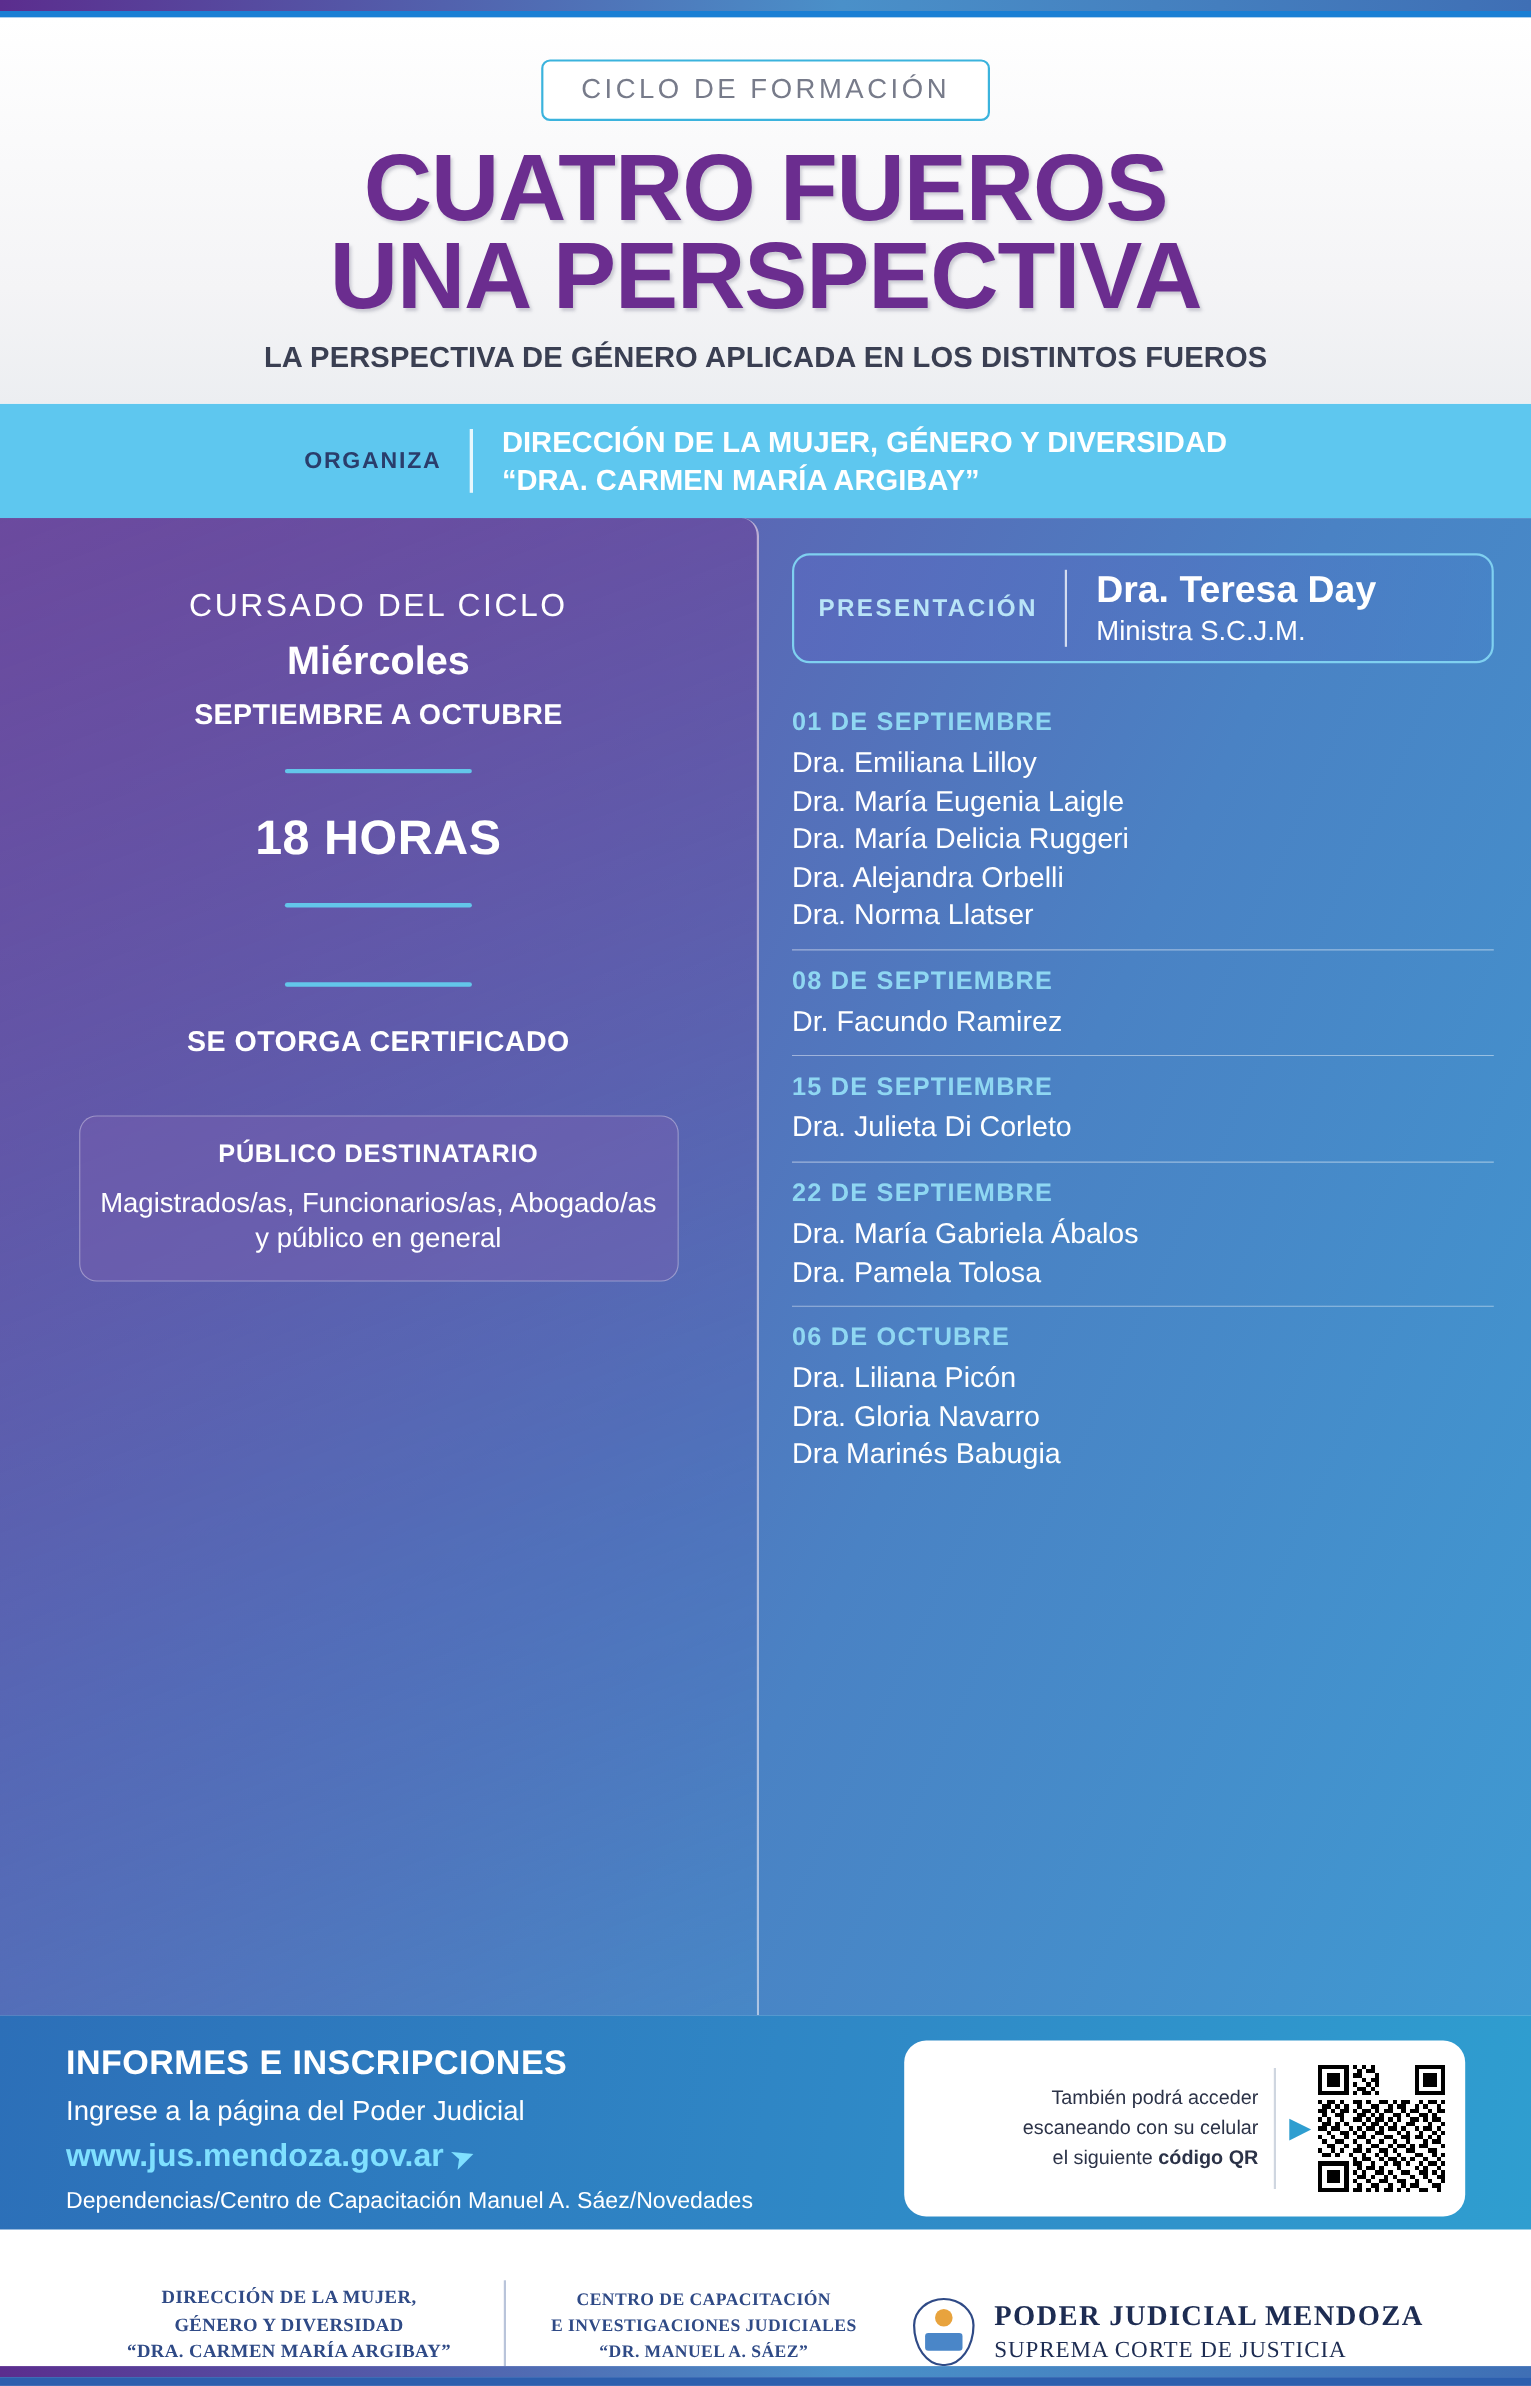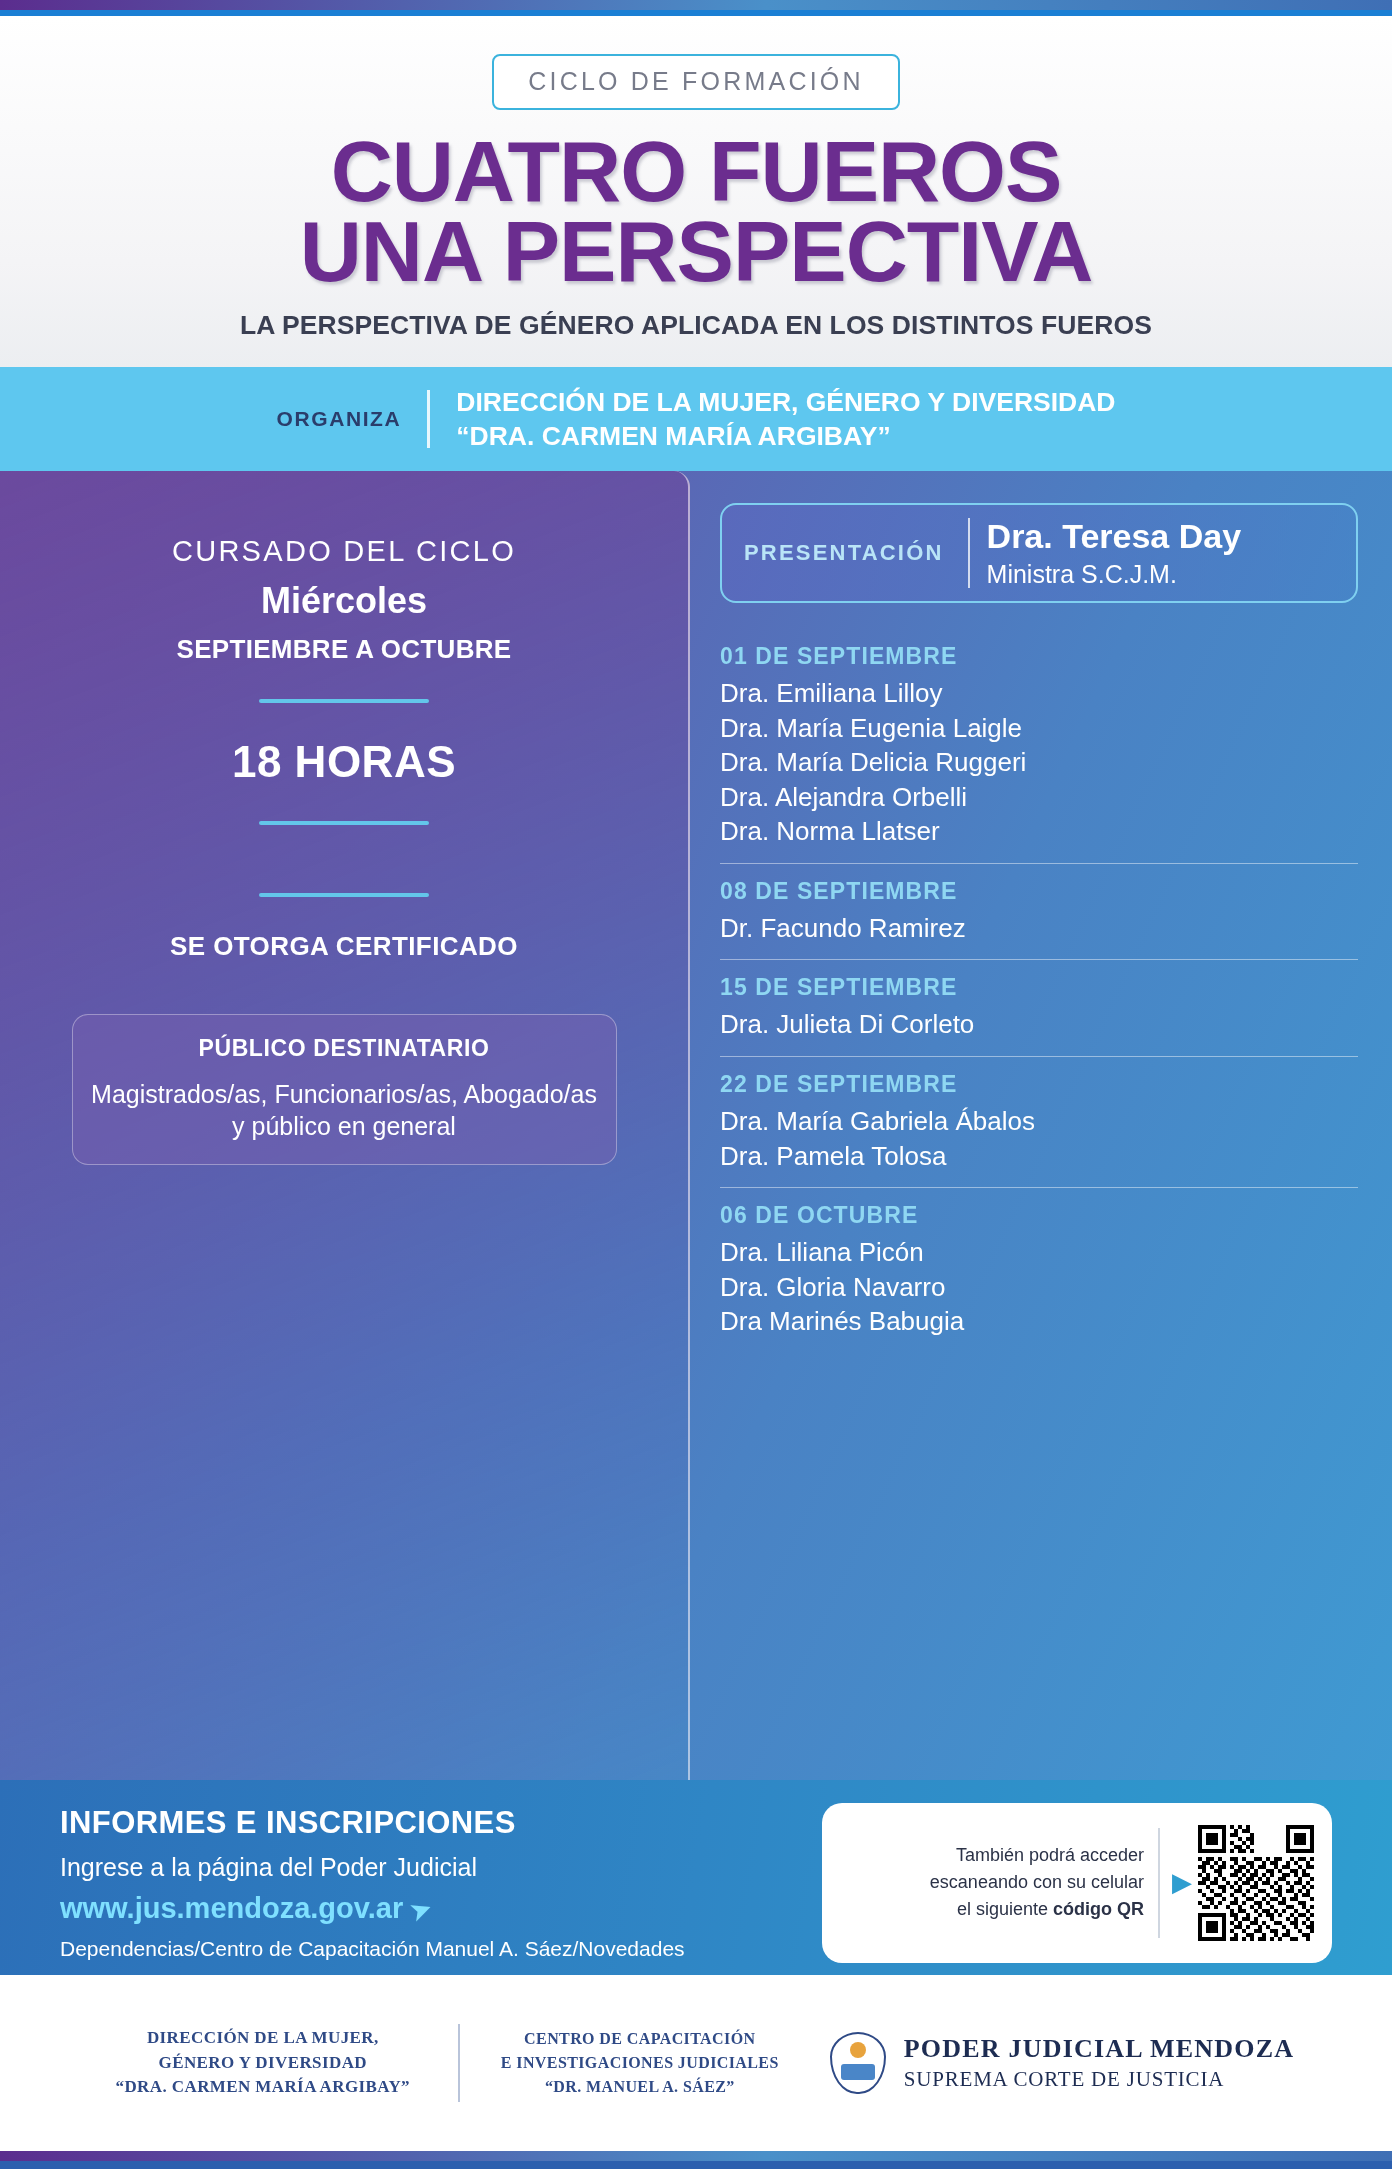--- a/index.html
+++ b/index.html
@@ -169,21 +169,21 @@
     margin-bottom: 26px;
   }
   .presentacion-label {
     color: #b9e4f7;
     font-size: 22px;
     font-weight: bold;
     letter-spacing: 2.2px;
     padding-right: 24px;
   }
   .presentacion-div { width: 2px; height: 70px; background: rgba(255,255,255,.75); }
-  .presenter { padding-left: 17px; }
+  .presenter { padding-left: 27px; }
   .presenter-name { font-size: 34px; font-weight: bold; }
   .presenter-role { font-size: 25px; margin-top: 4px; }
 
   .session { border-bottom: 1px solid rgba(255,255,255,.45); padding: 6px 0 14px 0; }
   .session:last-child { border-bottom: none; }
   .session-date {
     color: #8fd7f2; font-size: 23px; font-weight: bold; letter-spacing: 1.1px;
     margin-bottom: 6px; margin-top: 8px;
   }
   .speaker { font-size: 26px; line-height: 1.33; }
@@ -217,23 +217,23 @@
   }
   .qr-text { font-size: 18px; line-height: 1.5; text-align: right; flex: 1; padding-right: 14px; }
   .qr-text b { font-weight: bold; }
   .qr-div { width: 2px; height: 110px; background: #cfd6e0; margin-right: 6px; }
   .qr-arrow { color: #2f9ed0; font-size: 26px; padding: 0 6px; }
   .qr-code { width: 116px; height: 116px; }
 
   
   .footer {
     background: #ffffff;
-    height: 176px;
-    display: flex;
-    align-items: center;
+    height: 124px;
+    display: flex;
+    align-items: flex-end;
     justify-content: center;
     gap: 0;
     color: #2f4a86;
   }
   .f-block { text-align: center; font-family: "Liberation Serif", serif; }
   .f1 { font-size: 17px; font-weight: bold; line-height: 1.45; letter-spacing: .4px; width: 330px; }
   .f-div { width: 2px; height: 78px; background: #b9c4da; margin: 0 30px; }
   .f2 { font-size: 16px; font-weight: bold; line-height: 1.5; letter-spacing: .4px; width: 300px; }
   .f3 { display: flex; align-items: center; gap: 18px; margin-left: 40px; }
   .shield {

